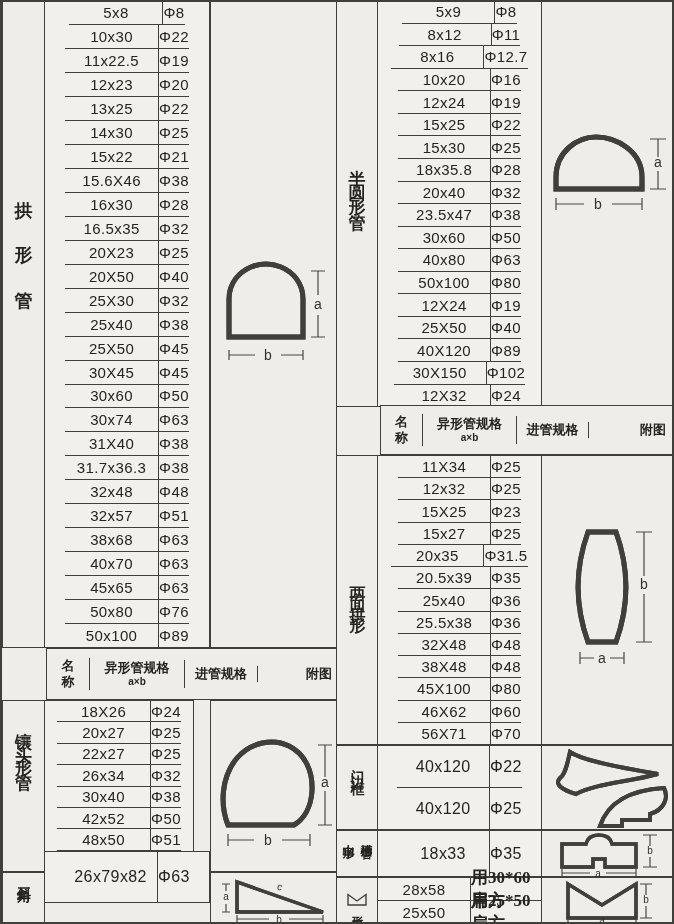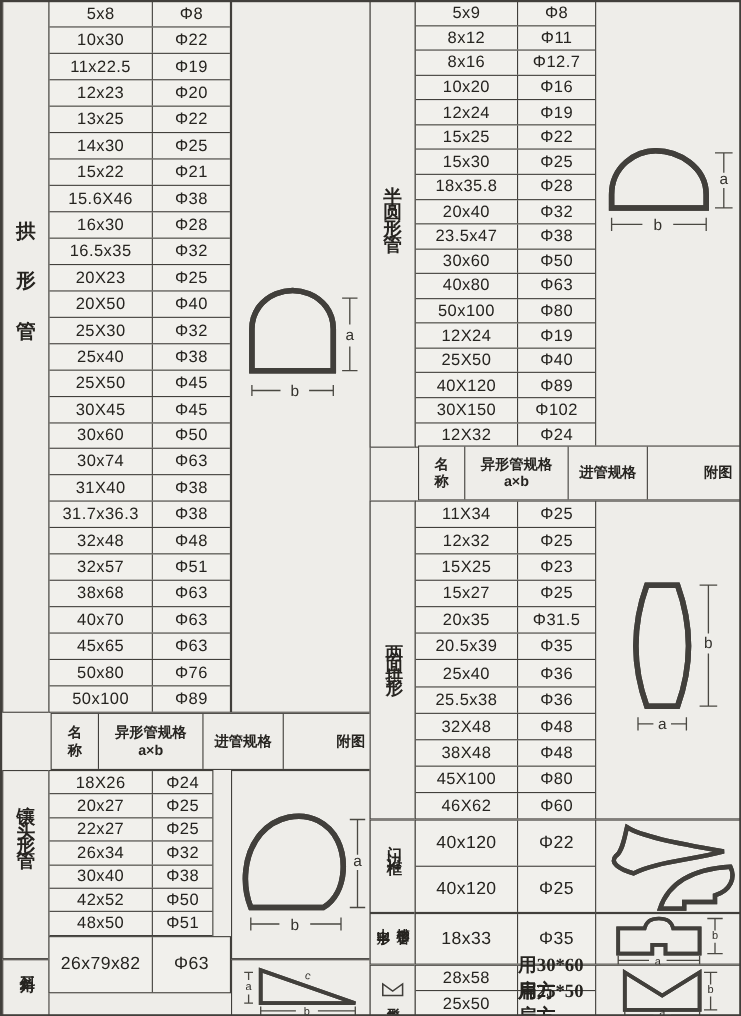--- a/index.html
+++ b/index.html
@@ -8,21 +8,21 @@
     --line:#413f3b;
     --text:#262420;
   }
   html,body{margin:0;padding:0;background:#dcdbd7;}
   #page{
     position:relative;width:674px;height:924px;background:var(--bg);
     font-family:"Liberation Sans",sans-serif;color:var(--text);
     overflow:hidden;
   }
   .frame{position:absolute;left:0;top:0;width:674px;height:924px;border:2px solid var(--line);box-sizing:border-box;pointer-events:none;}
-  .box{position:absolute;border:1px solid var(--line);box-sizing:border-box;background:var(--cellbg);}
+  .box{position:absolute;border:1px solid var(--line);box-sizing:border-box;background:var(--cellbg);align-items:center;}
   .figbox{background:var(--bg);display:flex;justify-content:center;align-items:flex-start;}
   
   .namecell{display:flex;justify-content:center;align-items:flex-start;background:var(--bg);}
   .vlabel{writing-mode:vertical-rl;text-orientation:upright;font-family:"Liberation Serif",serif;font-weight:bold;color:var(--text);}
   .v-arch{font-size:18px;letter-spacing:46px;padding-top:185px;}
   .v-inlay{font-size:17px;letter-spacing:14px;padding-top:18px;}
   .v-tri{font-size:14px;letter-spacing:1px;padding-top:3px;}
   .v-semi{font-size:17px;letter-spacing:15px;padding-top:155px;}
   .v-two{font-size:16px;letter-spacing:10px;padding-top:118px;}
   .v-door{font-size:14px;letter-spacing:7px;padding-top:11px;}
@@ -38,21 +38,21 @@
   .c-spec-r{width:92px;border-right:1px solid var(--line);}
   .c-pipe{flex:1;}
   .bigrow .cell{font-size:16px;}
   .smallpipe{font-size:17px;font-weight:bold;font-family:"Liberation Serif",serif;letter-spacing:0;}
   
   .hdr{display:flex;background:var(--bg);margin-left:44px;}
   .hcell{display:flex;flex-direction:column;align-items:center;justify-content:center;border-right:1px solid var(--line);
          font-family:"Liberation Serif",serif;font-weight:bold;font-size:13px;line-height:1.25;}
   .hcell:last-child{border-right:none;}
   .stack{width:1.05em;text-align:center;line-height:1.2;}
-  .sub{font-family:"Liberation Sans",sans-serif;font-weight:bold;font-size:13px;}
+  .sub{font-family:"Liberation Sans",sans-serif;font-weight:bold;font-size:10px;}
   
   svg{display:block;}
   .o{fill:none;stroke:var(--line);stroke-width:5;}
   .i{fill:none;stroke:var(--bg);stroke-width:2.4;}
   .o4{fill:none;stroke:var(--line);stroke-width:4;}
   .i4{fill:none;stroke:var(--bg);stroke-width:1.8;}
   .o3{fill:none;stroke:var(--line);stroke-width:3.4;}
   .i3{fill:none;stroke:var(--bg);stroke-width:1.5;}
   .dim{fill:none;stroke:#4a4842;stroke-width:1.2;}
   .dt{fill:#33312c;font-family:"Liberation Sans",sans-serif;font-size:14px;text-anchor:middle;}
@@ -426,20 +426,24 @@
         <div class="cell c-pipe">Φ48</div>
       </div>
       <div class="row">
         <div class="cell c-spec-r">45X100</div>
         <div class="cell c-pipe">Φ80</div>
       </div>
       <div class="row">
         <div class="cell c-spec-r">46X62</div>
         <div class="cell c-pipe">Φ60</div>
       </div>
+      <div class="row">
+        <div class="cell c-spec-r">56X71</div>
+        <div class="cell c-pipe">Φ70</div>
+      </div>
     </div>
   <div class="box figbox" style="left:541px;top:455px;width:133px;height:290px">
     <svg width="112" height="150" viewBox="0 0 112 150" style="margin-top:64px">
       <path id="twop" class="o" d="M36,12 L64,12 C77,48 77,86 64,122 L36,122 C23,86 23,48 36,12 Z"></path>
       <use href="#twop" class="i"></use>
       <path class="dim" d="M84,12 H100 M84,122 H100 M92,12 V56 M92,74 V122"></path>
       <text class="dt" x="92" y="69">b</text>
       <path class="dim" d="M28,138 H42 M58,138 H72 M28,132 V144 M72,132 V144"></path>
       <text class="dt" x="50" y="143">a</text>
     </svg>

